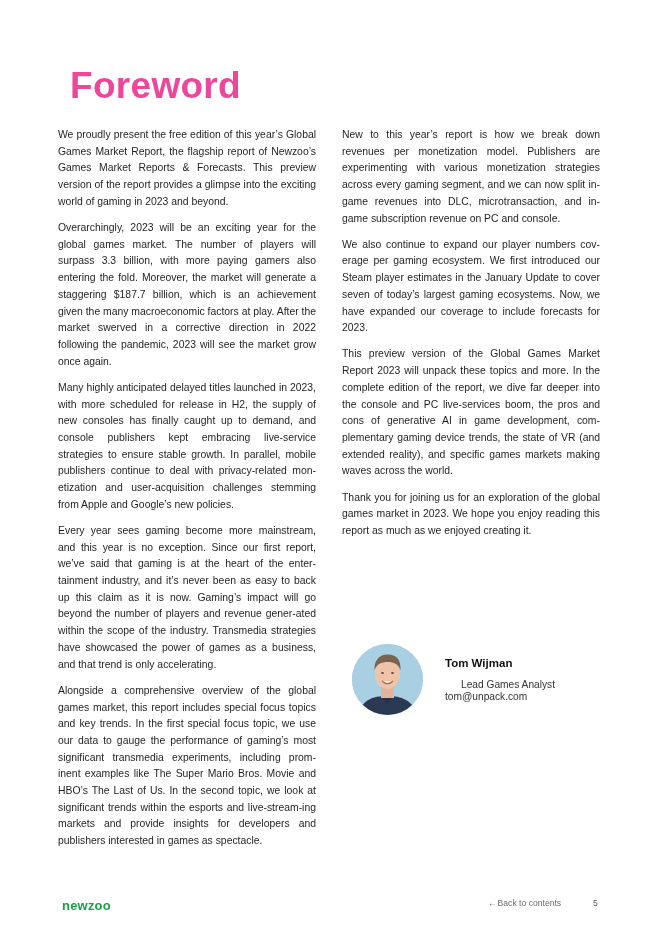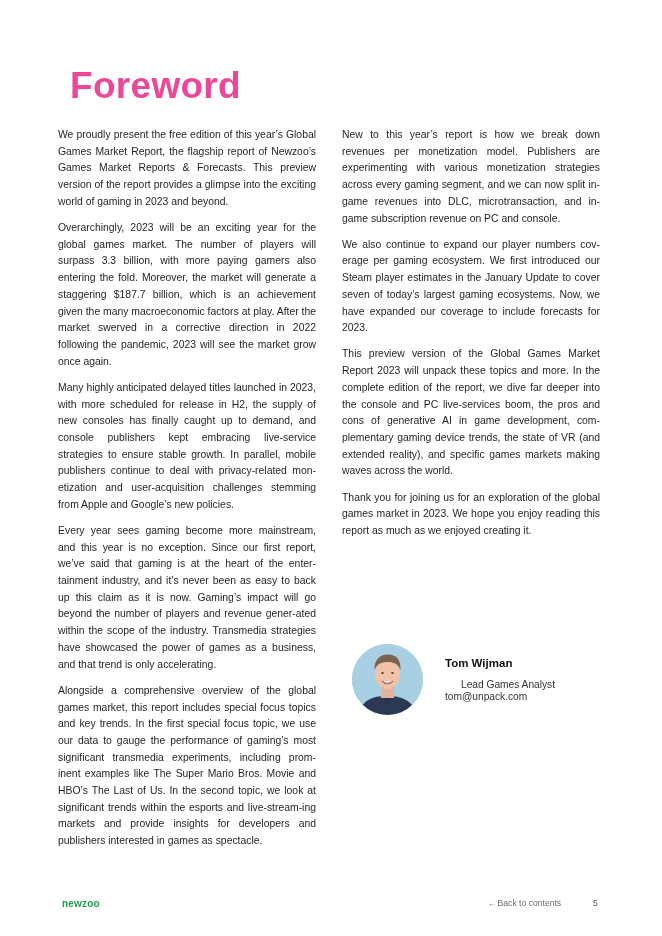--- a/index.html
+++ b/index.html
@@ -83,21 +83,21 @@
       left: 93px;
       top: 47px;
       font-size: 10.2px;
       color: #333;
       line-height: 12px;
     }
     .footer-logo {
       position: absolute;
       left: 62px;
       top: 898px;
-      font-size: 10px;
+      font-size: 13px;
       font-weight: 700;
       color: #1e9e4a;
       letter-spacing: 0.2px;
     }
     .back-link {
       position: absolute;
       left: 488px;
       top: 898px;
       font-size: 8.6px;
       color: #6b6b6b;

